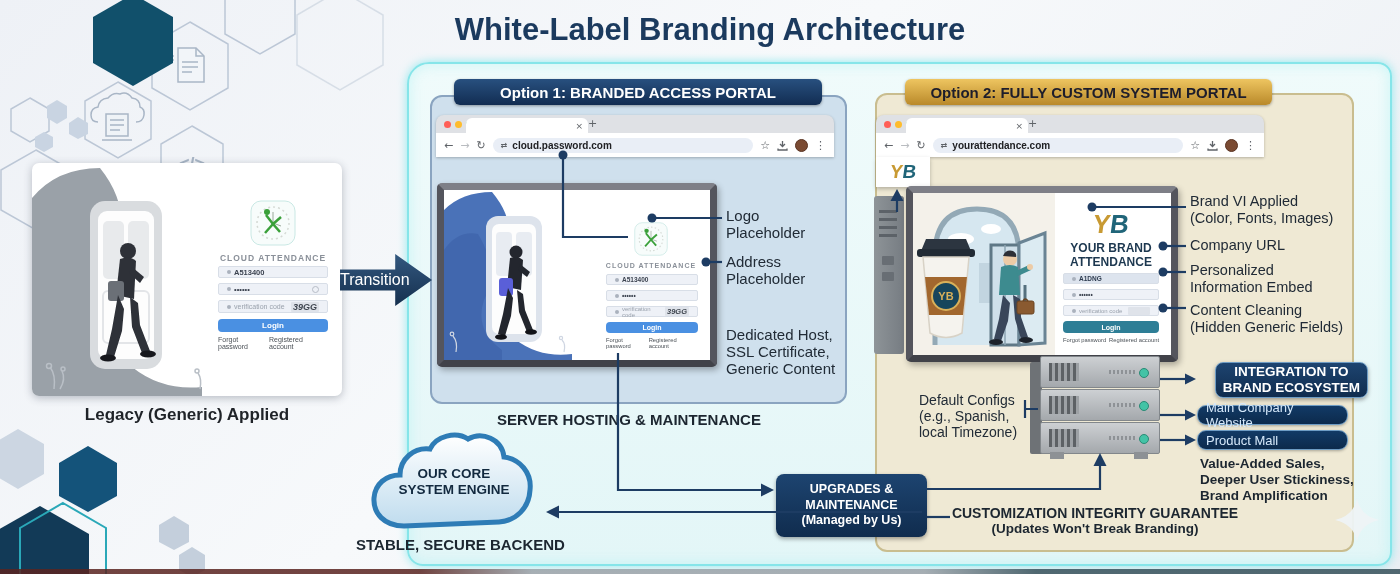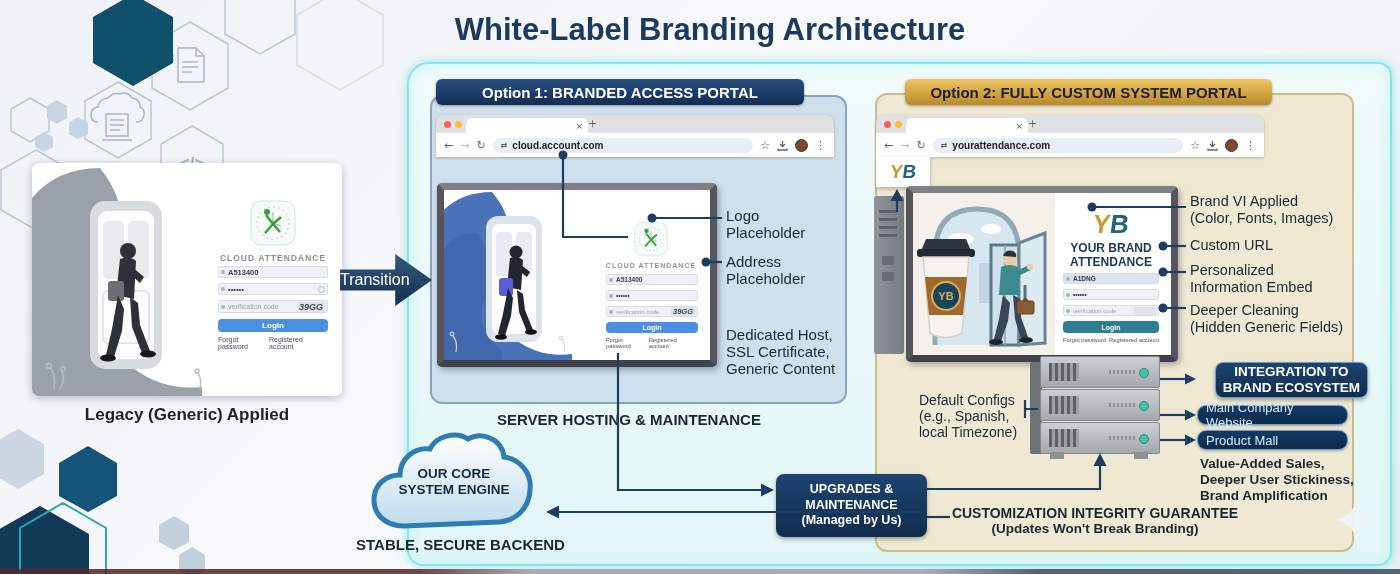--- a/index.html
+++ b/index.html
@@ -32,21 +32,21 @@
     display:flex;align-items:center;padding:0 8px;gap:7px;box-sizing:border-box;}
   .navic{font-size:11px;line-height:1;}
   .urlpill{flex:1;height:15px;background:#e9eef6;border-radius:8px;display:flex;align-items:center;
     padding:0 8px;gap:5px;font-size:10px;color:#202124;font-weight:700;}
   .avatar{width:11px;height:11px;border-radius:50%;background:#7a4a32;border:1px solid #5a3322;}
   
   .monitor{background:#fff;border:7px solid #54555d;border-top-color:#7e7f87;border-bottom-color:#414249;border-radius:5px;box-shadow:2px 3px 6px rgba(0,0,0,.3);}
   
   .mini-brand{color:#8a9099;font-weight:700;letter-spacing:1px;text-align:center;}
   .mini-field{background:#eef1f7;border:1px solid #d8dee7;border-radius:2px;display:flex;align-items:center;
-    padding:0 2px;gap:3px;color:#5a6270;box-sizing:border-box;}
+    padding:0 8px;gap:3px;color:#5a6270;box-sizing:border-box;}
   .mini-dot{width:4px;height:4px;border-radius:50%;background:#aab2bd;flex:0 0 auto;}
   .mini-captcha{margin-left:auto;background:#dfe3ea;font-weight:700;font-style:italic;color:#3f4650;
     padding:0 2px;border-radius:1px;}
   .mini-btn{border-radius:4px;color:#fff;display:flex;align-items:center;justify-content:center;font-weight:700;}
   .mini-links{display:flex;justify-content:space-between;color:#4a5056;}
   
   .navybox{background:linear-gradient(180deg,#1d4470,#102c4e);color:#fff;font-weight:700;text-align:center;
     border-radius:8px;display:flex;align-items:center;justify-content:center;box-shadow:0 2px 4px rgba(0,0,0,.35);}
   .ecopill{background:linear-gradient(180deg,#123a66,#0c2a4c);border:1.5px solid #6e9cc4;border-radius:9px;
     color:#d5e8fa;font-size:13px;display:flex;align-items:center;padding:0 8px;box-shadow:0 1px 3px rgba(0,0,0,.3);}
@@ -99,21 +99,21 @@
     <polygon points="192,547 205,555 205,570 192,577 179,570 179,555" fill="#c4cfdc"></polygon>
   </svg>
 
   <div class="abs" style="left:0;top:12px;width:1420px;text-align:center;font-size:31px;font-weight:700;color:#1b3a5e;">White-Label Branding Architecture</div>
 
   <div id="main-panel" class="abs"></div>
 
   <div id="option1-card" class="abs"></div>
   <div id="option2-card" class="abs"></div>
 
-  <div class="abs option-pill" style="left:436px;top:79px;width:368px;background:linear-gradient(180deg,#28507f,#122d52);color:#fff;">Option 1: BRANDED ACCESS PORTAL</div>
+  <div class="abs option-pill" style="left:454px;top:79px;width:368px;background:linear-gradient(180deg,#28507f,#122d52);color:#fff;">Option 1: BRANDED ACCESS PORTAL</div>
   <div class="abs option-pill" style="left:905px;top:79px;width:367px;background:linear-gradient(180deg,#eec560,#b9892a);color:#1d1d2b;">Option 2: FULLY CUSTOM SYSTEM PORTAL</div>
 
   <div class="abs" style="left:32px;top:163px;width:310px;height:233px;background:#fff;border-radius:7px;box-shadow:0 2px 8px rgba(40,50,70,.3);overflow:hidden;">
     <svg width="205" height="233" style="position:absolute;left:0;top:0;">
       <path d="M0,233 V35 Q25,5 68,5 Q108,55 74,112 Q44,162 100,204 Q130,228 170,224 V233 Z" fill="#9aa1a8"></path>
       <rect x="58" y="38" width="72" height="168" rx="15" fill="#d9dcdf"></rect>
       <rect x="66" y="48" width="56" height="148" rx="9" fill="#fdfdfd"></rect>
       <rect x="71" y="58" width="21" height="58" rx="5" fill="#e8eaec"></rect>
       <rect x="96" y="58" width="21" height="58" rx="5" fill="#e8eaec"></rect>
       <rect x="71" y="128" width="46" height="52" rx="5" fill="none" stroke="#e3e5e8" stroke-width="2"></rect>
@@ -188,21 +188,21 @@
         <span class="icon">×</span>
       </div>
       <span class="newtab icon" style="left:152px;">+</span>
     </div>
     <div class="toolbar">
       <span class="icon navic">←</span>
       <span class="icon navic" style="color:#b9bcc0;">→</span>
       <span class="icon navic">↻</span>
       <div class="urlpill">
         <span class="icon" style="font-size:8px;">⇄</span>
-        <span>cloud.account.com</span>
+        <span>cloud.password.com</span>
       </div>
       <span class="icon navic">☆</span>
       <svg width="11" height="11">
           <g stroke="#5f6368" stroke-width="1.3" fill="none">
             <path d="M5.5,1 V6 M3,4 L5.5,6.5 L8,4 M1,8.5 V10 H10 V8.5"></path>
           </g>
         </svg>
       <span class="avatar"></span>
       <span class="icon navic">⋮</span>
     </div>
@@ -400,24 +400,24 @@
     </div>
     <div class="abs mini-btn" style="left:150px;top:128px;width:96px;height:12px;background:#2e7e96;font-size:7px;">Login</div>
     <div class="abs mini-links" style="left:150px;top:144px;width:96px;font-size:5.8px;">
       <span>Forgot password</span>
       <span>Registered account</span>
     </div>
   </div>
 
   <div class="abs lbl pre" style="left:1190px;top:193px;font-size:14.5px;">Brand VI Applied
 (Color, Fonts, Images)</div>
-  <div class="abs lbl" style="left:1190px;top:237px;font-size:14.5px;">Custom URL</div>
+  <div class="abs lbl" style="left:1190px;top:237px;font-size:14.5px;">Company URL</div>
   <div class="abs lbl pre" style="left:1190px;top:262px;font-size:14.5px;">Personalized
 Information Embed</div>
-  <div class="abs lbl pre" style="left:1190px;top:302px;font-size:14.5px;">Deeper Cleaning
+  <div class="abs lbl pre" style="left:1190px;top:302px;font-size:14.5px;">Content Cleaning
 (Hidden Generic Fields)</div>
 
   <div class="abs lbl pre" style="left:905px;top:393px;font-size:14px;margin-left:14px;">Default Configs
 (e.g., Spanish,
 local Timezone)</div>
 
   <div class="abs" style="left:1040px;top:356px;width:118px;height:104px;">
     <div style="position:absolute;left:-10px;top:6px;width:12px;height:92px;background:#6e7276;border-radius:2px 0 0 2px;"></div>
     <div style="position:absolute;left:0;top:0;width:118px;height:30px;background:linear-gradient(180deg,#cdd0d3,#a4a8ac);border:1px solid #82878b;border-radius:2px;">
       <div style="position:absolute;left:8px;top:6px;width:30px;height:18px;background:repeating-linear-gradient(90deg,#5d6165 0 3px,#9da1a5 3px 6px);"></div>

